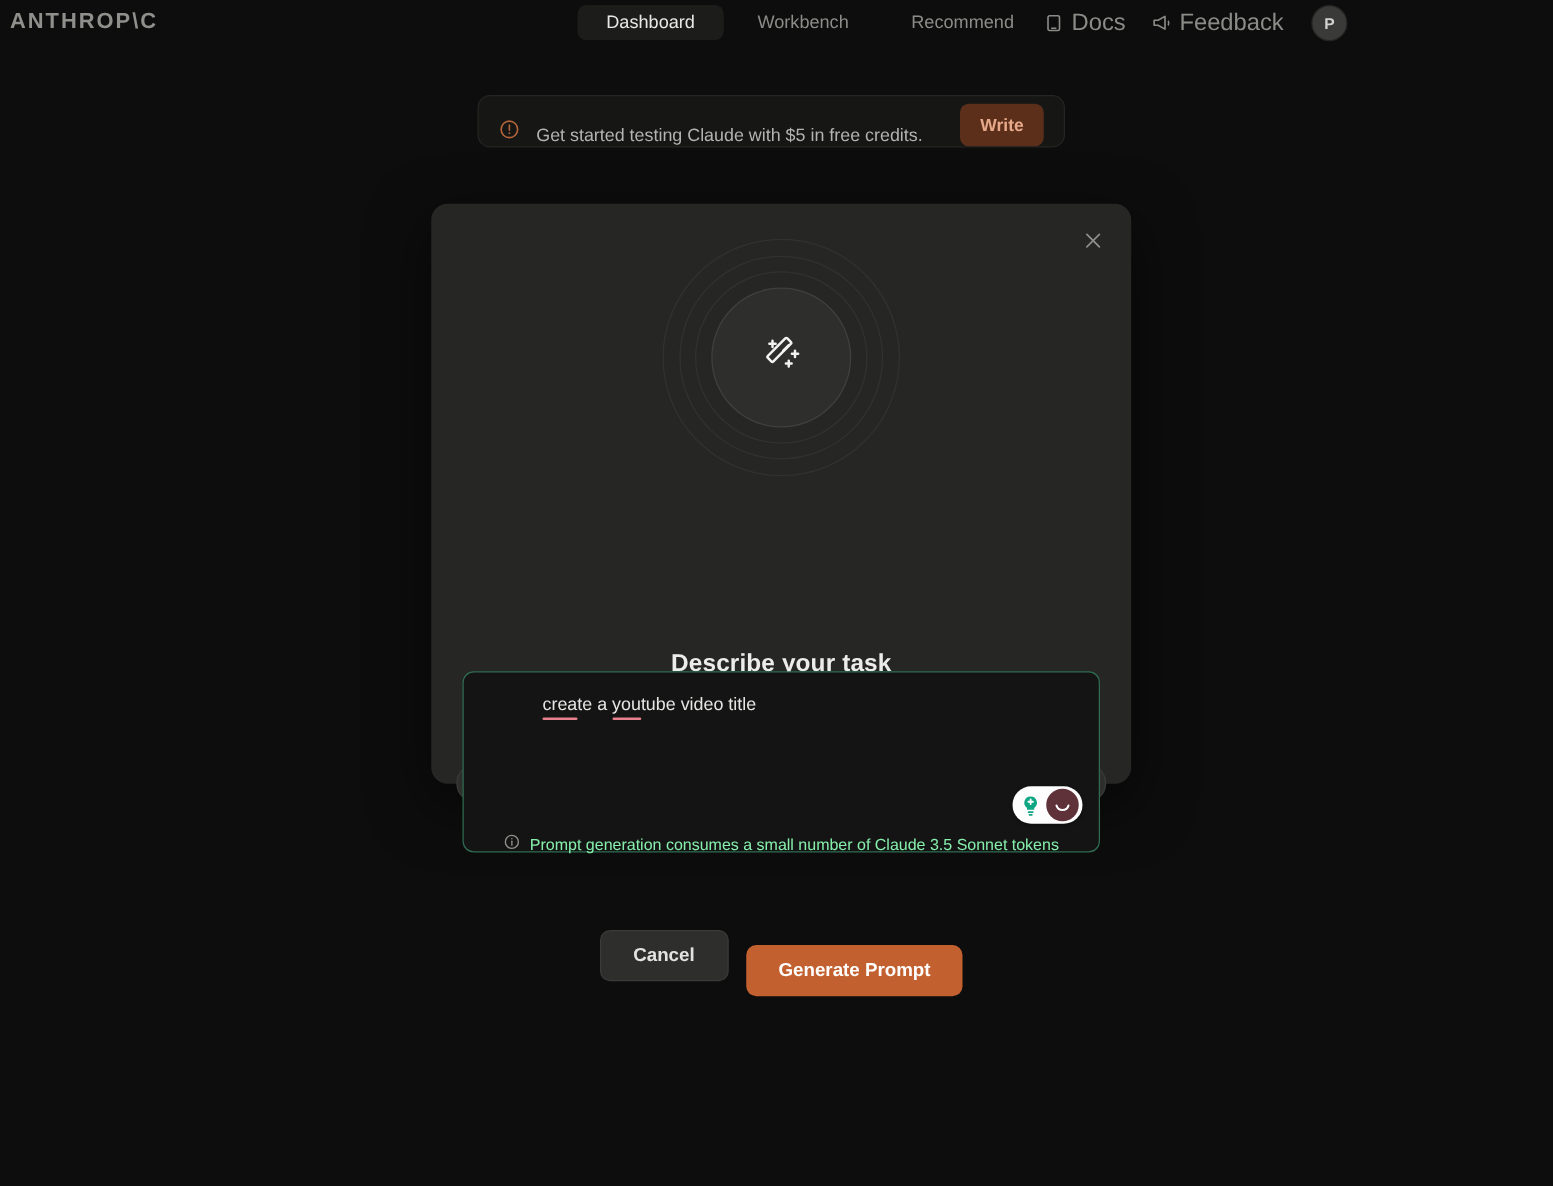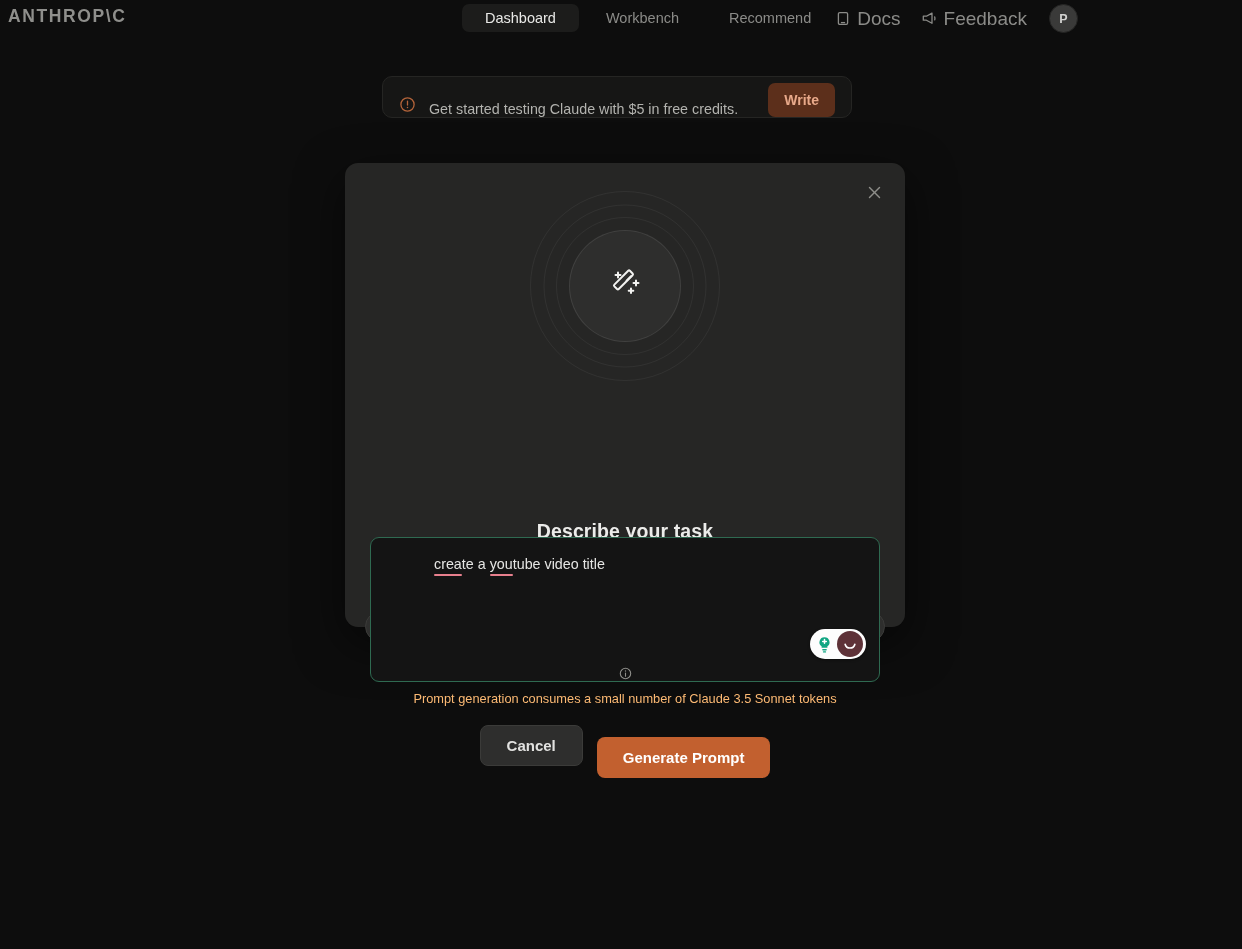--- a/index.html
+++ b/index.html
@@ -183,25 +183,25 @@
   .bulb { width: 25px; height: 25px; display:flex; align-items:center; justify-content:center; }
   .gram-circle {
     width: 26px; height: 26px; border-radius: 50%;
     background: #5e3238;
     display: flex; align-items: flex-start; justify-content: center;
   }
 
   .note {
     position: absolute; left: 0; right: 0; top: 504px;
     display: flex; align-items: center; justify-content: center; gap: 8px;
-    font-size: 12.8px; color: #fdba74; flex-direction: column;
+    font-size: 12.8px; color: #86efac;
   }
 
   .actions {
-    position: absolute; left: 0; right: 0; top: 550px;
+    position: absolute; left: 0; right: 0; top: 569px;
     display: flex; align-items: center; justify-content: center; gap: 14px;
   }
   .btn-cancel {
     background: #2e2e2d; border: 1px solid #3b3b39;
     color: #e2e2e0; font-size: 15px; font-weight: 600;
     padding: 11px 26px; border-radius: 8px; cursor: pointer;
     font-family: "Liberation Sans", sans-serif;
   }
   .btn-primary {
     background: #c2602f; border: none;

